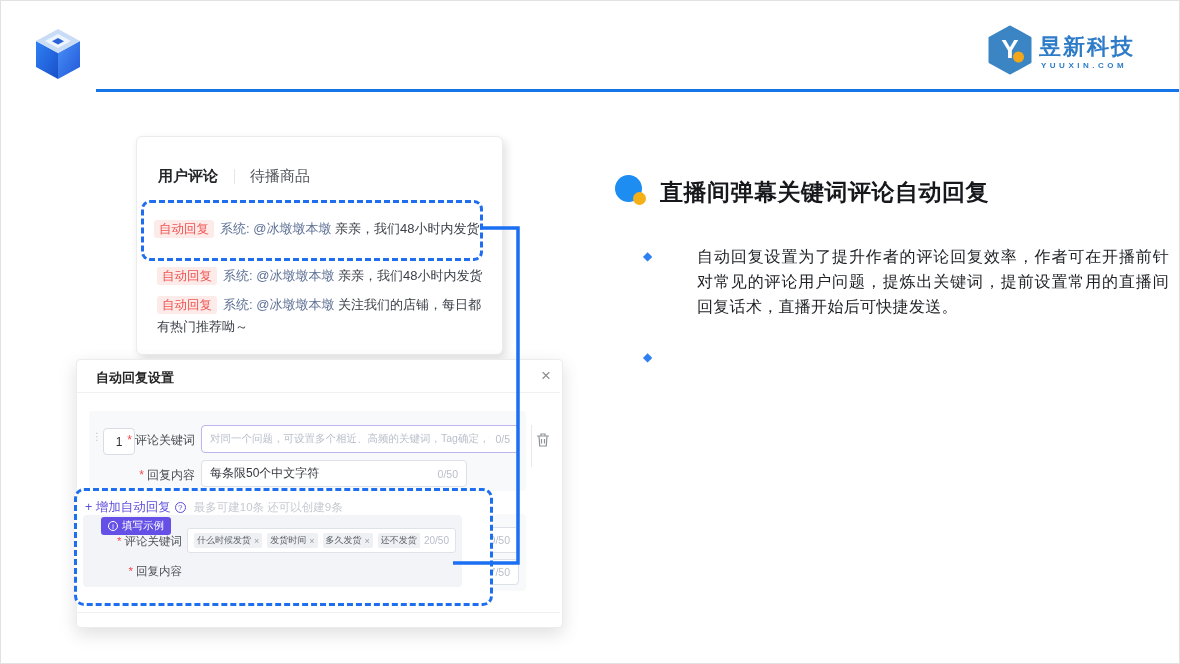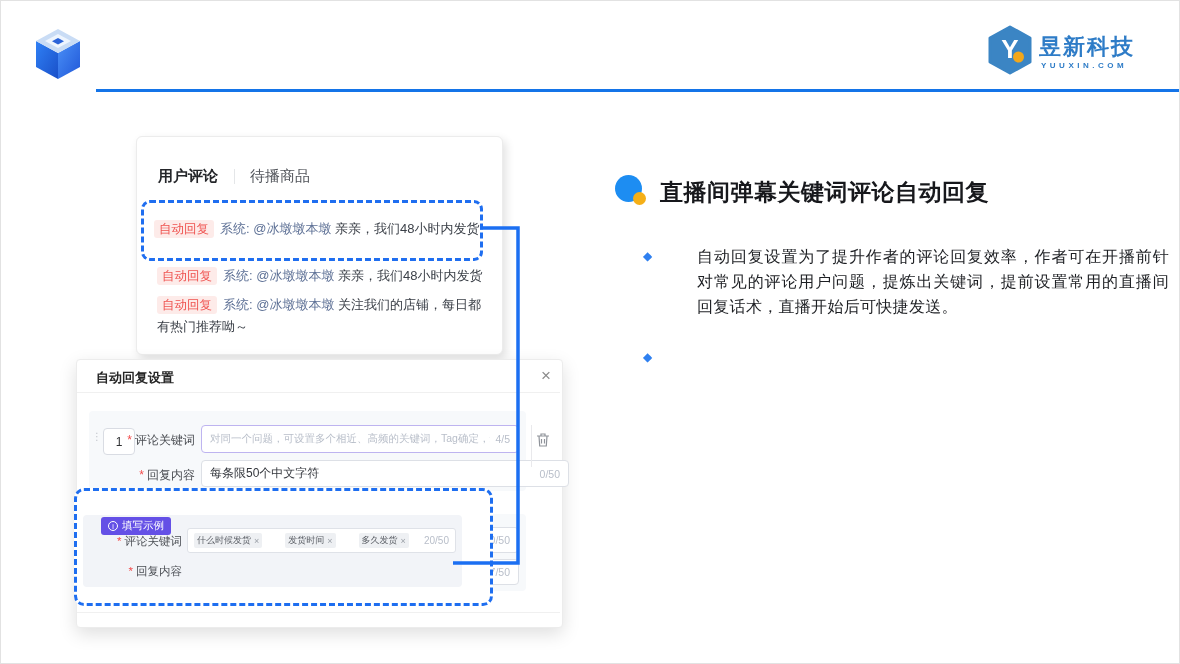--- a/index.html
+++ b/index.html
@@ -44,21 +44,21 @@
   .add-line{display:flex;align-items:center;font-size:12.5px;color:#5b4ddb;white-space:nowrap;}
   .add-hint{font-size:11.5px;color:#c6cad1;margin-left:8px;}
   .help-circ{display:inline-flex;align-items:center;justify-content:center;width:11px;height:11px;border:1px solid currentColor;border-radius:50%;font-size:8px;margin-left:4px;box-sizing:border-box;}
   .ex-badge{display:inline-flex;align-items:center;gap:4px;background:#6450e6;color:#fff;font-size:10.5px;padding:2px 7px;border-radius:3px;white-space:nowrap;}
   .ex-badge .help-circ{border-color:#fff;margin-left:0;width:10px;height:10px;font-size:7px;}
   .ex-panel{background:#f2f4f8;border-radius:4px;}
   .exlabel{font-size:11.5px;color:#4c4f55;text-align:right;white-space:nowrap;}
   .exibox{display:flex;align-items:center;background:#fff;border:1px solid #dfe2e8;border-radius:3px;padding:0 6px;box-sizing:border-box;overflow:hidden;}
   .tag{display:inline-flex;align-items:center;gap:3px;background:#eef0f3;color:#5b5f66;font-size:9px;padding:1px 3px;border-radius:2px;white-space:nowrap;}
   .tag .x{color:#9ba0a8;font-size:9px;cursor:pointer;}
-  .tags{display:flex;align-items:center;gap:23px;overflow:hidden;}
+  .tags{display:flex;align-items:center;gap:5px;overflow:hidden;}
   .exval{font-size:11px;color:#303339;white-space:nowrap;overflow:hidden;}
   .excounter{margin-left:auto;font-size:10px;color:#b8bec9;padding-left:4px;}
   .overlay-box{background:#fff;border:3px dashed #1e6ef0;border-radius:10px;box-sizing:border-box;}
 
   
   .info-heading{font-size:23px;font-weight:700;color:#17181c;letter-spacing:.5px;white-space:nowrap;}
   .circ{border-radius:50%;}
   .bullet-diamond{font-size:12px;color:#2f80f0;}
   .bullet-text{font-size:16px;line-height:25px;color:#1d1f23;font-weight:500;letter-spacing:.3px;text-align:justify;}
 </style>
@@ -121,43 +121,48 @@
   <div class="abs dlg-title" style="left:95px;top:368px;">自动回复设置</div>
   <div class="abs dlg-close" style="left:540px;top:366px;">×</div>
   <div class="abs hline" style="left:76px;top:391px;width:483px;"></div>
 
   <div class="abs form-panel" style="left:88px;top:410px;width:437px;height:80px;"></div>
   <div class="abs drag-handle" style="left:91px;top:431px;">⋮⋮</div>
   <div class="abs numbox" style="left:102px;top:427px;width:30px;height:25px;">1</div>
   <div class="abs flabel" style="left:119px;top:431px;width:75px;"><span class="req">*</span><span>评论关键词</span></div>
   <div class="abs ibox focus" style="left:200px;top:424px;width:318px;height:28px;">
     <span class="ph">对同一个问题，可设置多个相近、高频的关键词，Tag确定，最多5个</span>
-    <span class="counter">4/5</span>
+    <span class="counter">0/5</span>
   </div>
   <div class="abs flabel" style="left:119px;top:466px;width:75px;"><span class="req">*</span><span>回复内容</span></div>
-  <div class="abs ibox" style="left:200px;top:459px;width:368px;height:27px;">
+  <div class="abs ibox" style="left:200px;top:459px;width:266px;height:27px;">
     <span class="ival">每条限50个中文字符</span>
     <span class="counter">0/50</span>
   </div>
   <div class="abs vline" style="left:530px;top:424px;height:42px;"></div>
   <svg class="abs" style="left:535px;top:431px;" width="14" height="16" viewBox="0 0 14 16">
     <path d="M1 4 H13 M5 4 V2 H9 V4 M3 4 L3.7 14 H10.3 L11 4 M5.5 7 V11.5 M8.5 7 V11.5" stroke="#8f939a" fill="none" stroke-width="1.2"></path>
   </svg>
 
   <div class="abs form-panel" style="left:88px;top:513px;width:437px;height:77px;"></div>
   <div class="abs ibox" style="left:200px;top:526px;width:318px;height:26px;">
     <span class="counter">20/50</span>
   </div>
   <div class="abs ibox" style="left:200px;top:558px;width:318px;height:26px;">
     <span class="counter">37/50</span>
   </div>
   <div class="abs hline" style="left:76px;top:611px;width:483px;"></div>
 
   <div class="abs overlay-box" style="left:73px;top:487px;width:419px;height:118px;z-index:4;"></div>
 
+  <div class="abs add-line" style="left:84px;top:498px;z-index:5;">
+    <span>+ 增加自动回复</span>
+    <span class="help-circ">?</span>
+    <span class="add-hint">最多可建10条 还可以创建9条</span>
+  </div>
 
   <div class="abs ex-panel" style="left:82px;top:514px;width:379px;height:72px;z-index:5;"></div>
   <div class="abs ex-badge" style="left:85px;top:516px;z-index:6;margin-left:15px;">
     <span class="help-circ">i</span>
     <span>填写示例</span>
   </div>
 
   <div class="abs exlabel" style="left:101px;top:533px;width:80px;z-index:6;"><span class="req">*</span><span>评论关键词</span></div>
   <div class="abs exibox" style="left:186px;top:527px;width:269px;height:25px;z-index:6;">
     <span class="tags">

